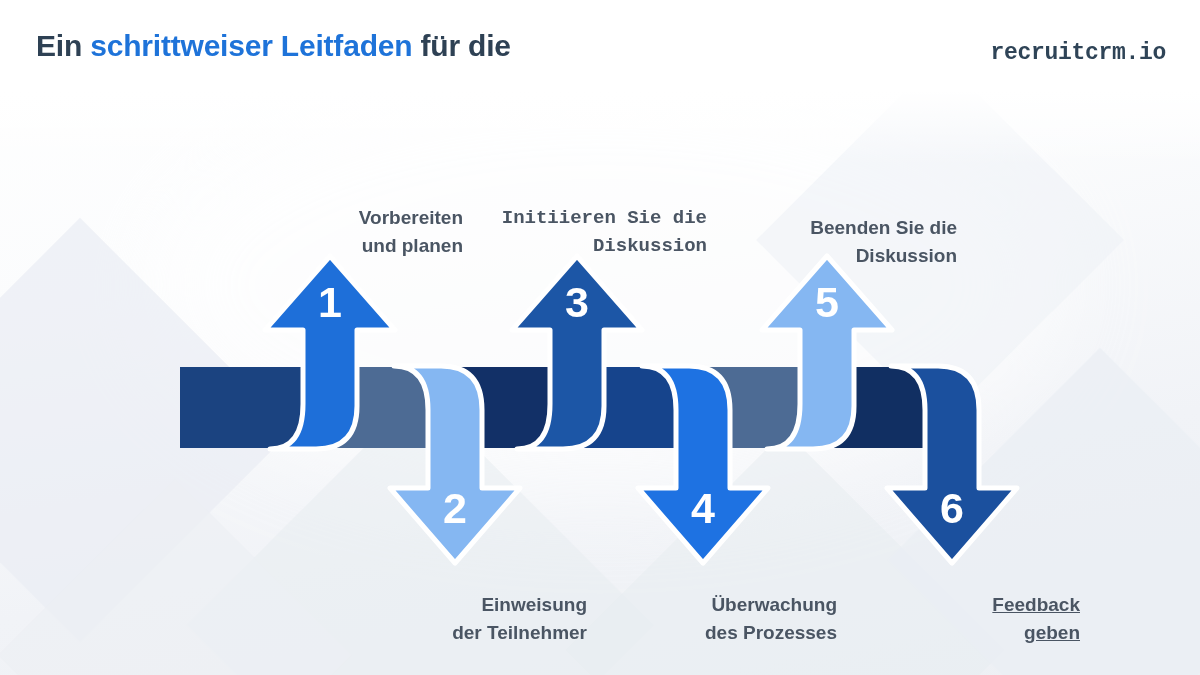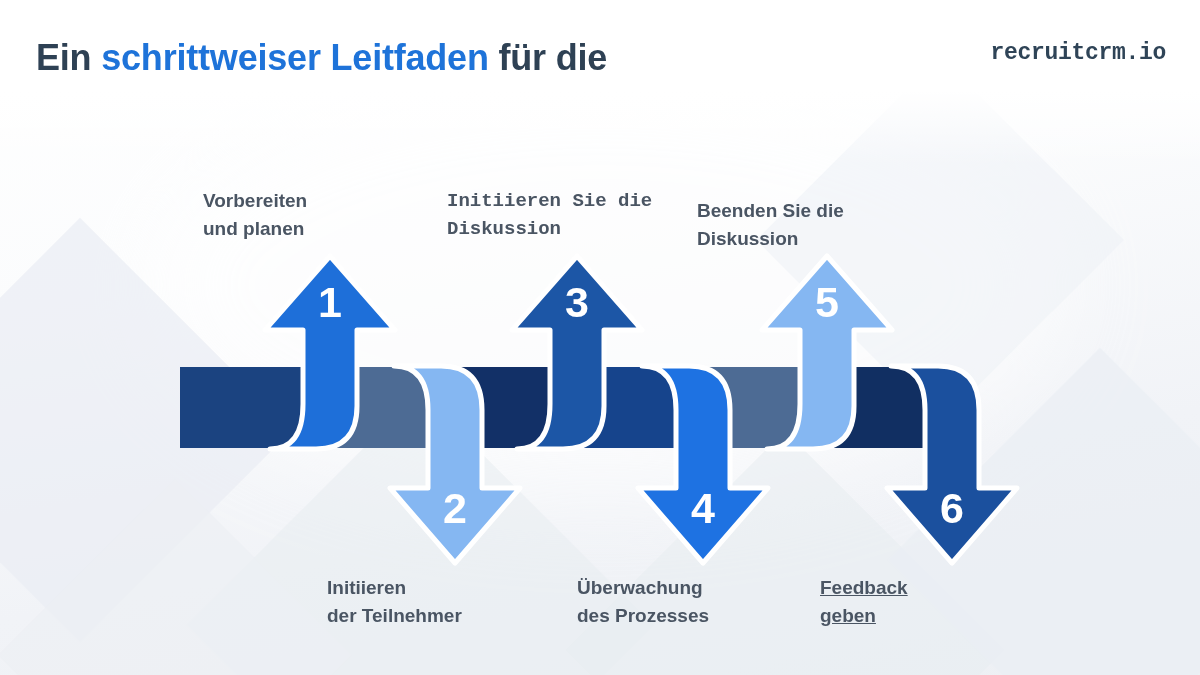--- a/index.html
+++ b/index.html
@@ -15,35 +15,35 @@
   .dm{transform:rotate(45deg);}
   .d2{left:-70px;top:280px;width:300px;height:300px;background:#e9edf3;opacity:.7;}
   .d3{left:255px;top:460px;width:330px;height:330px;background:#e8ecf1;opacity:.55;}
   .d4{left:630px;top:495px;width:310px;height:310px;background:#e8ecf1;opacity:.55;}
   .d5{left:950px;top:410px;width:300px;height:300px;background:#eaeef3;opacity:.7;}
   .d6{left:810px;top:110px;width:260px;height:260px;background:#eef2f6;opacity:.6;}
   .d7{left:50px;top:530px;width:250px;height:250px;background:#edf0f4;opacity:.7;}
   .top-wash{left:0;top:0;width:1200px;height:165px;background:linear-gradient(#ffffff 55%,rgba(255,255,255,0));}
   
   .title{
-    position:absolute;left:36px;top:36px;width:820px;
-    font-size:36px;line-height:44px;font-weight:800;letter-spacing:-0.2px;
+    position:absolute;left:36px;top:24px;width:820px;
+    font-size:30px;line-height:44px;font-weight:800;letter-spacing:-0.2px;
     color:#2e4154;
   }
   .title .hl{color:#1e73d9;}
   .logo{
     position:absolute;right:34px;top:40px;
     font-size:23px;font-weight:800;color:#2f4457;letter-spacing:-0.3px;font-family:Liberation Mono, monospace;
   }
   
   svg.ribbon{position:absolute;left:0;top:0;}
   .step-label{
     position:absolute;transform:translateX(-50%);
-    width:260px;text-align:left;white-space:pre-line;
-    font-size:19px;line-height:28px;font-weight:700;color:#4a5563;
+    width:260px;text-align:right;white-space:pre-line;
+    font-size:19px;line-height:28px;font-weight:700;color:#4a5563;margin-top:17px;
   }
   .step-num{
     position:absolute;transform:translate(-50%,-50%);
     font-size:43px;font-weight:700;color:#ffffff;line-height:1;
   }
 </style>
 </head>
 <body>
 
 <div class="stage">
@@ -81,21 +81,21 @@
 
   <div class="step-num" style="left:330px;top:302px;">1</div>
   <div class="step-num" style="left:455px;top:508px;">2</div>
   <div class="step-num" style="left:577px;top:302px;">3</div>
   <div class="step-num" style="left:703px;top:508px;">4</div>
   <div class="step-num" style="left:827px;top:302px;">5</div>
   <div class="step-num" style="left:952px;top:508px;">6</div>
 
   <div class="step-label" style="left:333px;top:187px;">Vorbereiten
 und planen</div>
-  <div class="step-label" style="left:457px;top:574px;">Initiieren
+  <div class="step-label" style="left:457px;top:574px;">Einweisung
 der Teilnehmer</div>
   <div class="step-label" style="left:577px;top:187px;font-family:Liberation Mono, monospace;">Initiieren Sie die
 Diskussion</div>
   <div class="step-label" style="left:707px;top:574px;">Überwachung
 des Prozesses</div>
   <div class="step-label" style="left:827px;top:197px;">Beenden Sie die
 Diskussion</div>
   <div class="step-label" style="left:950px;top:574px;text-decoration:underline;">Feedback
 geben</div>
 

